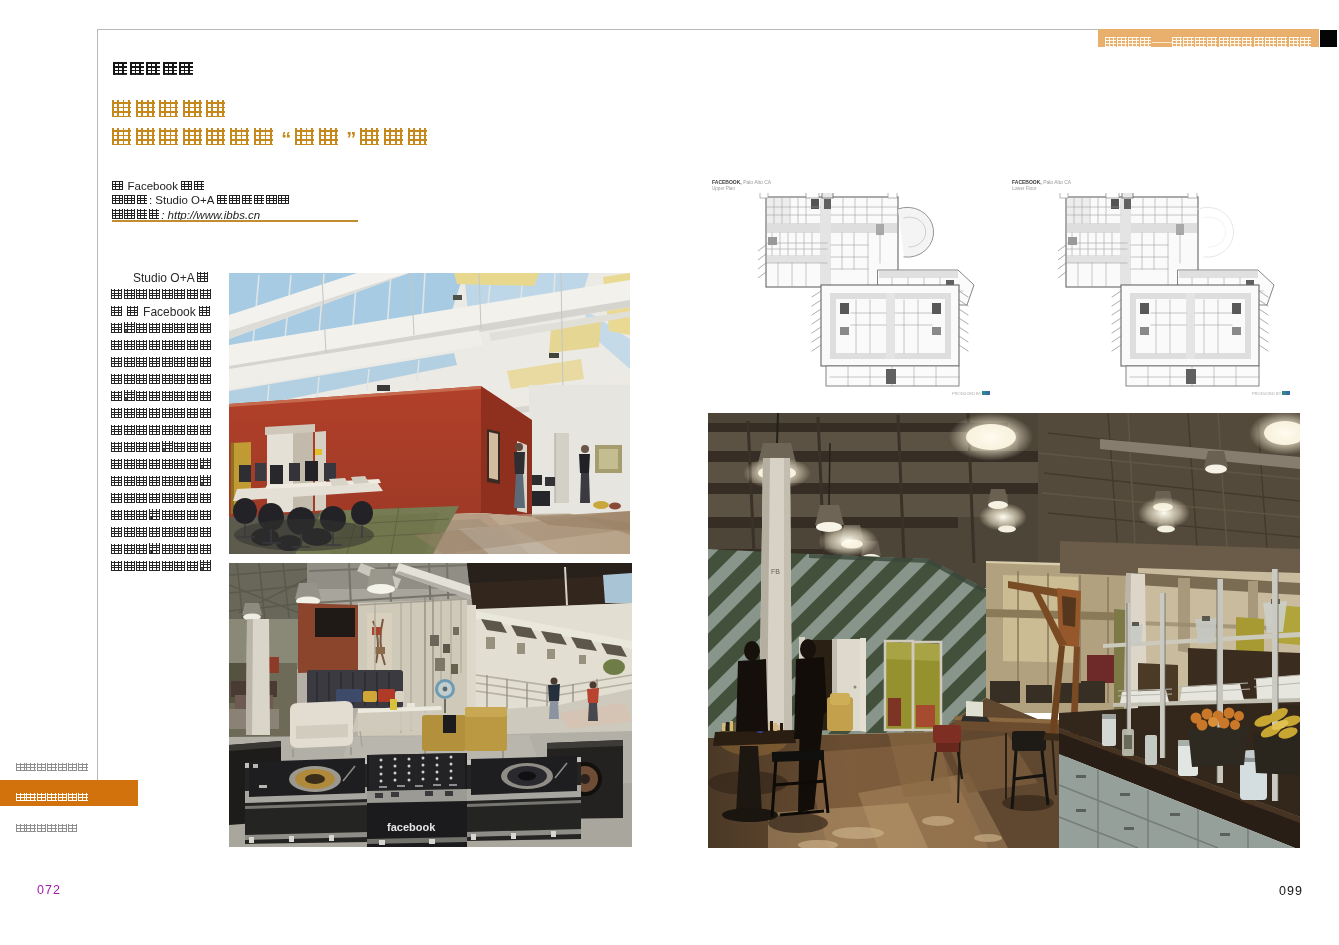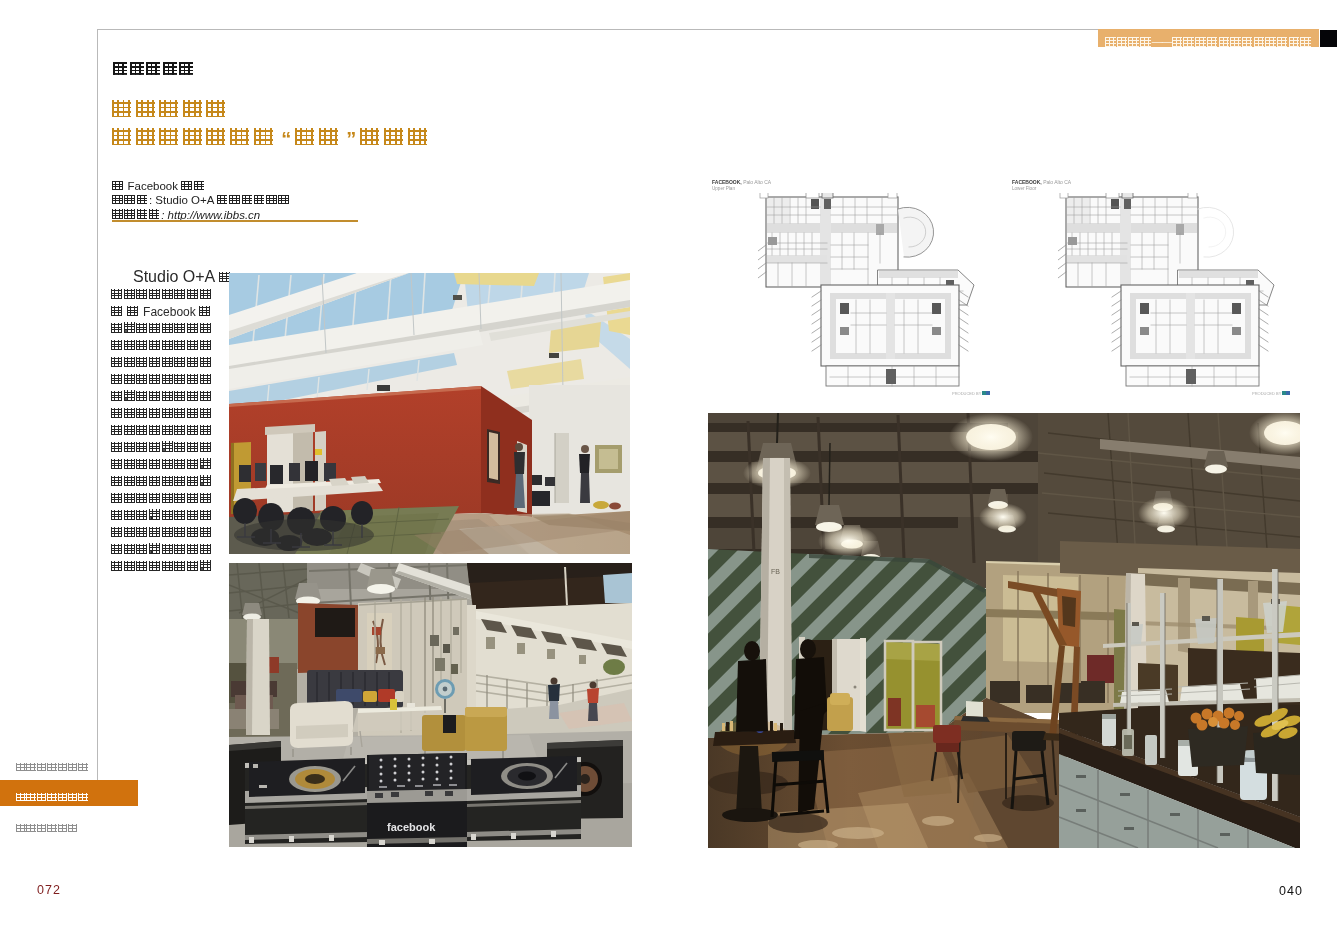--- a/index.html
+++ b/index.html
@@ -47,21 +47,21 @@
 
 <div class="abs cap" style="left:112px;top:176px;white-space:nowrap;"><i class="cn "></i><span class="lat" style="font-size:11.5px;"> Facebook </span><i class="cn "></i><i class="cn "></i></div>
 
 <div class="abs cap" style="left:112px;top:190px;white-space:nowrap;"><i class="cn "></i><i class="cn "></i><i class="cn "></i><span class="lat" style="font-size:11.5px;">: Studio O+A </span><i class="cn "></i><i class="cn "></i><i class="cn "></i><i class="cn "></i><i class="cn "></i><i class="cn "></i></div>
 
 <div class="abs cap" style="left:112px;top:204.5px;white-space:nowrap;font-style:italic;"><i class="cn "></i><i class="cn "></i><i class="cn "></i><i class="cn "></i><span class="lat" style="font-size:11.5px;">:  http://www.ibbs.cn</span></div>
 
 <div class="abs" style="left:112px;top:220px;width:246px;height:1.6px;background:#c28d2e;"></div>
 
 <div class="abs bd" style="left:111px;top:268px;width:108px;">
-<div style="height:17px;white-space:nowrap;"><span class="lat" style="margin-left:22px;font-size:16px;color:#2a2a2a;">Studio O+A </span><i class="cn "></i></div>
+<div style="height:17px;white-space:nowrap;"><span class="lat" style="margin-left:22px;font-size:12px;color:#2a2a2a;">Studio O+A </span><i class="cn "></i></div>
 <div style="height:17px;white-space:nowrap;"><i class="cn "></i><i class="cn "></i><i class="cn "></i><i class="cn "></i><i class="cn "></i><i class="cn "></i><i class="cn "></i><i class="cn "></i></div>
 <div style="height:17px;white-space:nowrap;"><i class="cn "></i><span class="lat" style="font-size:12px;color:#2a2a2a;"> </span><i class="cn "></i><span class="lat" style="font-size:12px;color:#2a2a2a;"> Facebook </span><i class="cn "></i></div>
 <div style="height:17px;white-space:nowrap;"><i class="cn "></i><i class="cn  pu"></i><i class="cn "></i><i class="cn "></i><i class="cn "></i><i class="cn "></i><i class="cn "></i><i class="cn "></i></div>
 <div style="height:17px;white-space:nowrap;"><i class="cn "></i><i class="cn "></i><i class="cn "></i><i class="cn "></i><i class="cn "></i><i class="cn "></i><i class="cn "></i><i class="cn "></i></div>
 <div style="height:17px;white-space:nowrap;"><i class="cn "></i><i class="cn "></i><i class="cn "></i><i class="cn "></i><i class="cn "></i><i class="cn "></i><i class="cn "></i><i class="cn "></i></div>
 <div style="height:17px;white-space:nowrap;"><i class="cn "></i><i class="cn "></i><i class="cn "></i><i class="cn "></i><i class="cn "></i><i class="cn "></i><i class="cn "></i><i class="cn "></i></div>
 <div style="height:17px;white-space:nowrap;"><i class="cn "></i><i class="cn  pu"></i><i class="cn "></i><i class="cn "></i><i class="cn "></i><i class="cn "></i><i class="cn "></i><i class="cn "></i></div>
 <div style="height:17px;white-space:nowrap;"><i class="cn "></i><i class="cn "></i><i class="cn "></i><i class="cn "></i><i class="cn "></i><i class="cn "></i><i class="cn "></i><i class="cn "></i></div>
 <div style="height:17px;white-space:nowrap;"><i class="cn "></i><i class="cn "></i><i class="cn "></i><i class="cn "></i><i class="cn "></i><i class="cn "></i><i class="cn "></i><i class="cn "></i></div>
 <div style="height:17px;white-space:nowrap;"><i class="cn "></i><i class="cn "></i><i class="cn "></i><i class="cn "></i><i class="cn  pu"></i><i class="cn "></i><i class="cn "></i><i class="cn "></i></div>
@@ -75,23 +75,23 @@
 </div>
 
 <div class="abs sg" style="left:16px;top:757px;white-space:nowrap;"><i class="cn "></i><i class="cn "></i><i class="cn "></i><i class="cn "></i><i class="cn "></i><i class="cn "></i><i class="cn "></i></div>
 
 <div class="abs" style="left:0;top:780px;width:138px;height:26px;background:#d1720d;"></div>
 
 <div class="abs sw" style="left:16px;top:787px;white-space:nowrap;"><i class="cn "></i><i class="cn "></i><i class="cn "></i><i class="cn "></i><i class="cn "></i><i class="cn "></i><i class="cn "></i></div>
 
 <div class="abs sg" style="left:16px;top:818px;white-space:nowrap;"><i class="cn "></i><i class="cn "></i><i class="cn "></i><i class="cn "></i><i class="cn "></i><i class="cn "></i></div>
 
-<div class="abs" style="left:37px;top:883px;font-size:12.5px;color:#7f1d1d;letter-spacing:1px;">072</div>
-
-<div class="abs" style="left:1279px;top:884px;font-size:12.5px;color:#111;letter-spacing:1px;">040</div>
+<div class="abs" style="left:37px;top:883px;font-size:12.5px;color:#a21caf;letter-spacing:1px;">072</div>
+
+<div class="abs" style="left:1279px;top:884px;font-size:12.5px;color:#111;letter-spacing:1px;">099</div>
 
 <div class="abs" style="left:229px;top:273px;width:401px;height:281px;">
 <svg width="401" height="281" viewBox="0 0 401 281">
 <defs>
 <linearGradient id="p1red" x1="0" y1="0" x2="0" y2="1">
 <stop offset="0" stop-color="#b2402a"></stop>
           <stop offset="1" stop-color="#9e3a26"></stop>
 </linearGradient>
 <linearGradient id="p1floor" x1="0" y1="0" x2="1" y2="0">
 <stop offset="0" stop-color="#b0aa9e"></stop>

